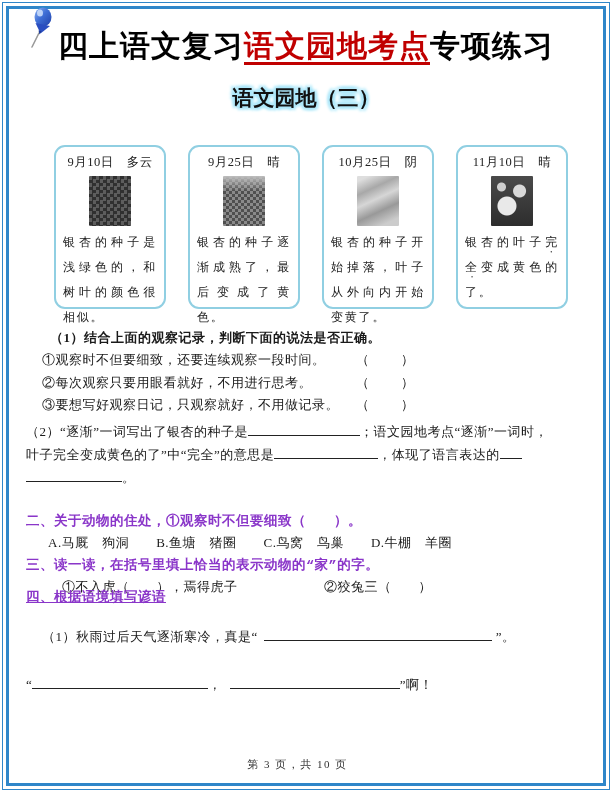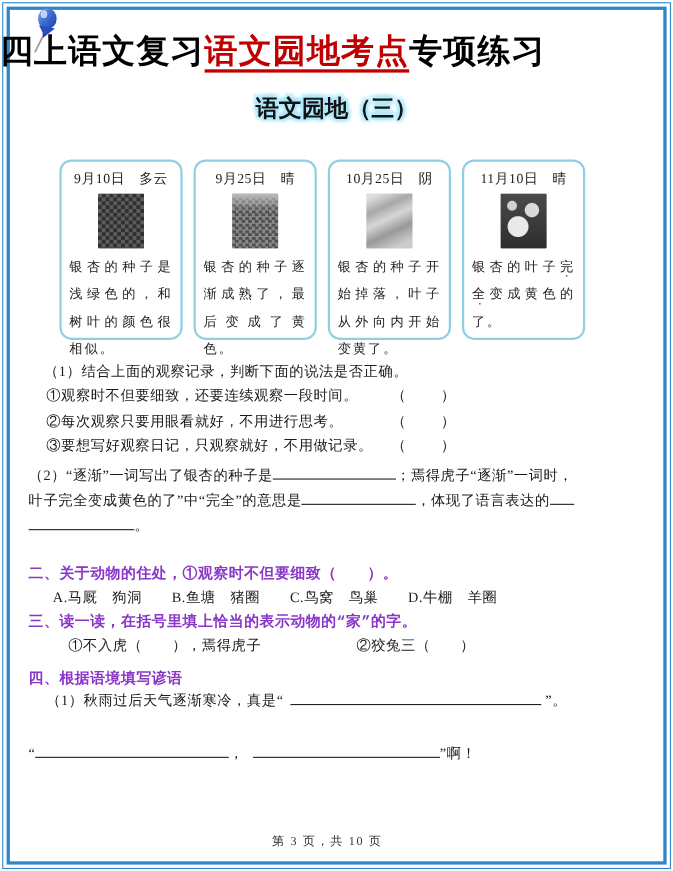--- a/index.html
+++ b/index.html
@@ -13,21 +13,21 @@
   .page{position:relative;width:612px;height:792px;background:#fff;}
 
   
   .frame-outer{position:absolute;inset:2px;border:1.5px solid #2f86c9;pointer-events:none;}
   .frame-inner{position:absolute;inset:6px;border:3px solid #2f86c9;pointer-events:none;}
 
   .pushpin{position:absolute;top:6px;left:26px;width:30px;height:46px;}
 
   .title{
     position:absolute;top:26px;left:0;width:612px;
-    text-align:left;font-size:30px;font-weight:900;letter-spacing:1px;
+    text-align:center;font-size:30px;font-weight:900;letter-spacing:1px;
     color:#000;margin:0;
   }
   .title .red-u{
     color:#c00000;
     border-bottom:3px solid #c00000;
     padding-bottom:0px;
   }
   .subtitle{
     position:absolute;top:84px;left:0;width:612px;
     text-align:center;font-size:21px;font-weight:700;color:#111;margin:0;
@@ -35,24 +35,24 @@
                 -2px -2px 3px #a9e6f8,2px -2px 3px #a9e6f8,-2px 2px 3px #a9e6f8;
   }
 
   .sec-heading{
     position:absolute;left:26px;width:560px;
     font-size:13.5px;font-weight:700;color:#8a36c9;letter-spacing:.5px;
   }
   #h1{top:124px;}
   #h2{top:512px;}
   #h3{top:556px;font-family:Liberation Mono, monospace;}
-  #h4{top:608px;}
+  #h4{top:588px;text-decoration:underline;}
 
   
-  .cards{position:absolute;top:145px;left:54px;display:flex;gap:10px;}
+  .cards{position:absolute;top:145px;left:54px;display:flex;gap:22px;}
   .card{
     width:112px;height:164px;
     border:2px solid #90cfe2;border-radius:11px;
     background:#fff;
     padding:5px 7px 4px 7px;box-sizing:border-box;
   }
   .card .date{
     text-align:center;font-size:12.5px;color:#222;letter-spacing:.5px;
     white-space:nowrap;margin-top:2px;
   }
@@ -80,21 +80,21 @@
   }
   .emph{
     -webkit-text-emphasis:filled dot #444;
     -webkit-text-emphasis-position:under;
     text-emphasis:filled dot #444;
     text-emphasis-position:under right;
   }
 
   .bodytext{font-size:13px;color:#1a1a1a;letter-spacing:.5px;}
 
-  #q1label{position:absolute;top:329px;left:40px;width:540px;}
+  #q1label{position:absolute;top:329px;left:50px;width:540px;font-weight:bold;}
   .judge-row{position:relative;height:22.5px;width:540px;}
   #q1items{position:absolute;top:351px;left:42px;}
   .judge-row .parens{position:absolute;left:314px;top:0;letter-spacing:2px;}
 
   #q2{position:absolute;top:420px;left:26px;width:562px;}
   #q2 .qline{height:23px;line-height:23px;white-space:nowrap;}
 
   .blank{
     display:inline-block;border-bottom:1.2px solid #222;
     height:13px;vertical-align:baseline;
@@ -178,21 +178,21 @@
       <span>②每次观察只要用眼看就好，不用进行思考。</span>
       <span class="parens">（　　）</span>
     </div>
     <div class="judge-row">
       <span>③要想写好观察日记，只观察就好，不用做记录。</span>
       <span class="parens">（　　）</span>
     </div>
   </div>
 
   <div id="q2" class="bodytext">
-    <div class="qline"><span>（2）“逐渐”一词写出了银杏的种子是</span><span class="blank" style="width:112px"></span><span>；焉得虎子“逐渐”一词时，</span></div>
+    <div class="qline"><span>（2）“逐渐”一词写出了银杏的种子是</span><span class="blank" style="width:112px"></span><span>；语文园地考点“逐渐”一词时，</span></div>
     <div class="qline"><span>叶子完全变成黄色的了”中“完全”的意思是</span><span class="blank" style="width:104px"></span><span>，体现了语言表达的</span><span class="blank" style="width:22px"></span></div>
     <div class="qline"><span class="blank" style="width:96px"></span><span>。</span></div>
   </div>
 
   <div class="sec-heading" id="h2">二、关于动物的住处，①观察时不但要细致（　　）。</div>
   <div class="bodytext" id="s2opts">A.马厩　狗洞　　B.鱼塘　猪圈　　C.鸟窝　鸟巢　　D.牛棚　羊圈</div>
 
   <div class="sec-heading" id="h3">三、读一读，在括号里填上恰当的表示动物的“家”的字。</div>
   <div id="s3items" class="bodytext">
     <div class="wrap">

